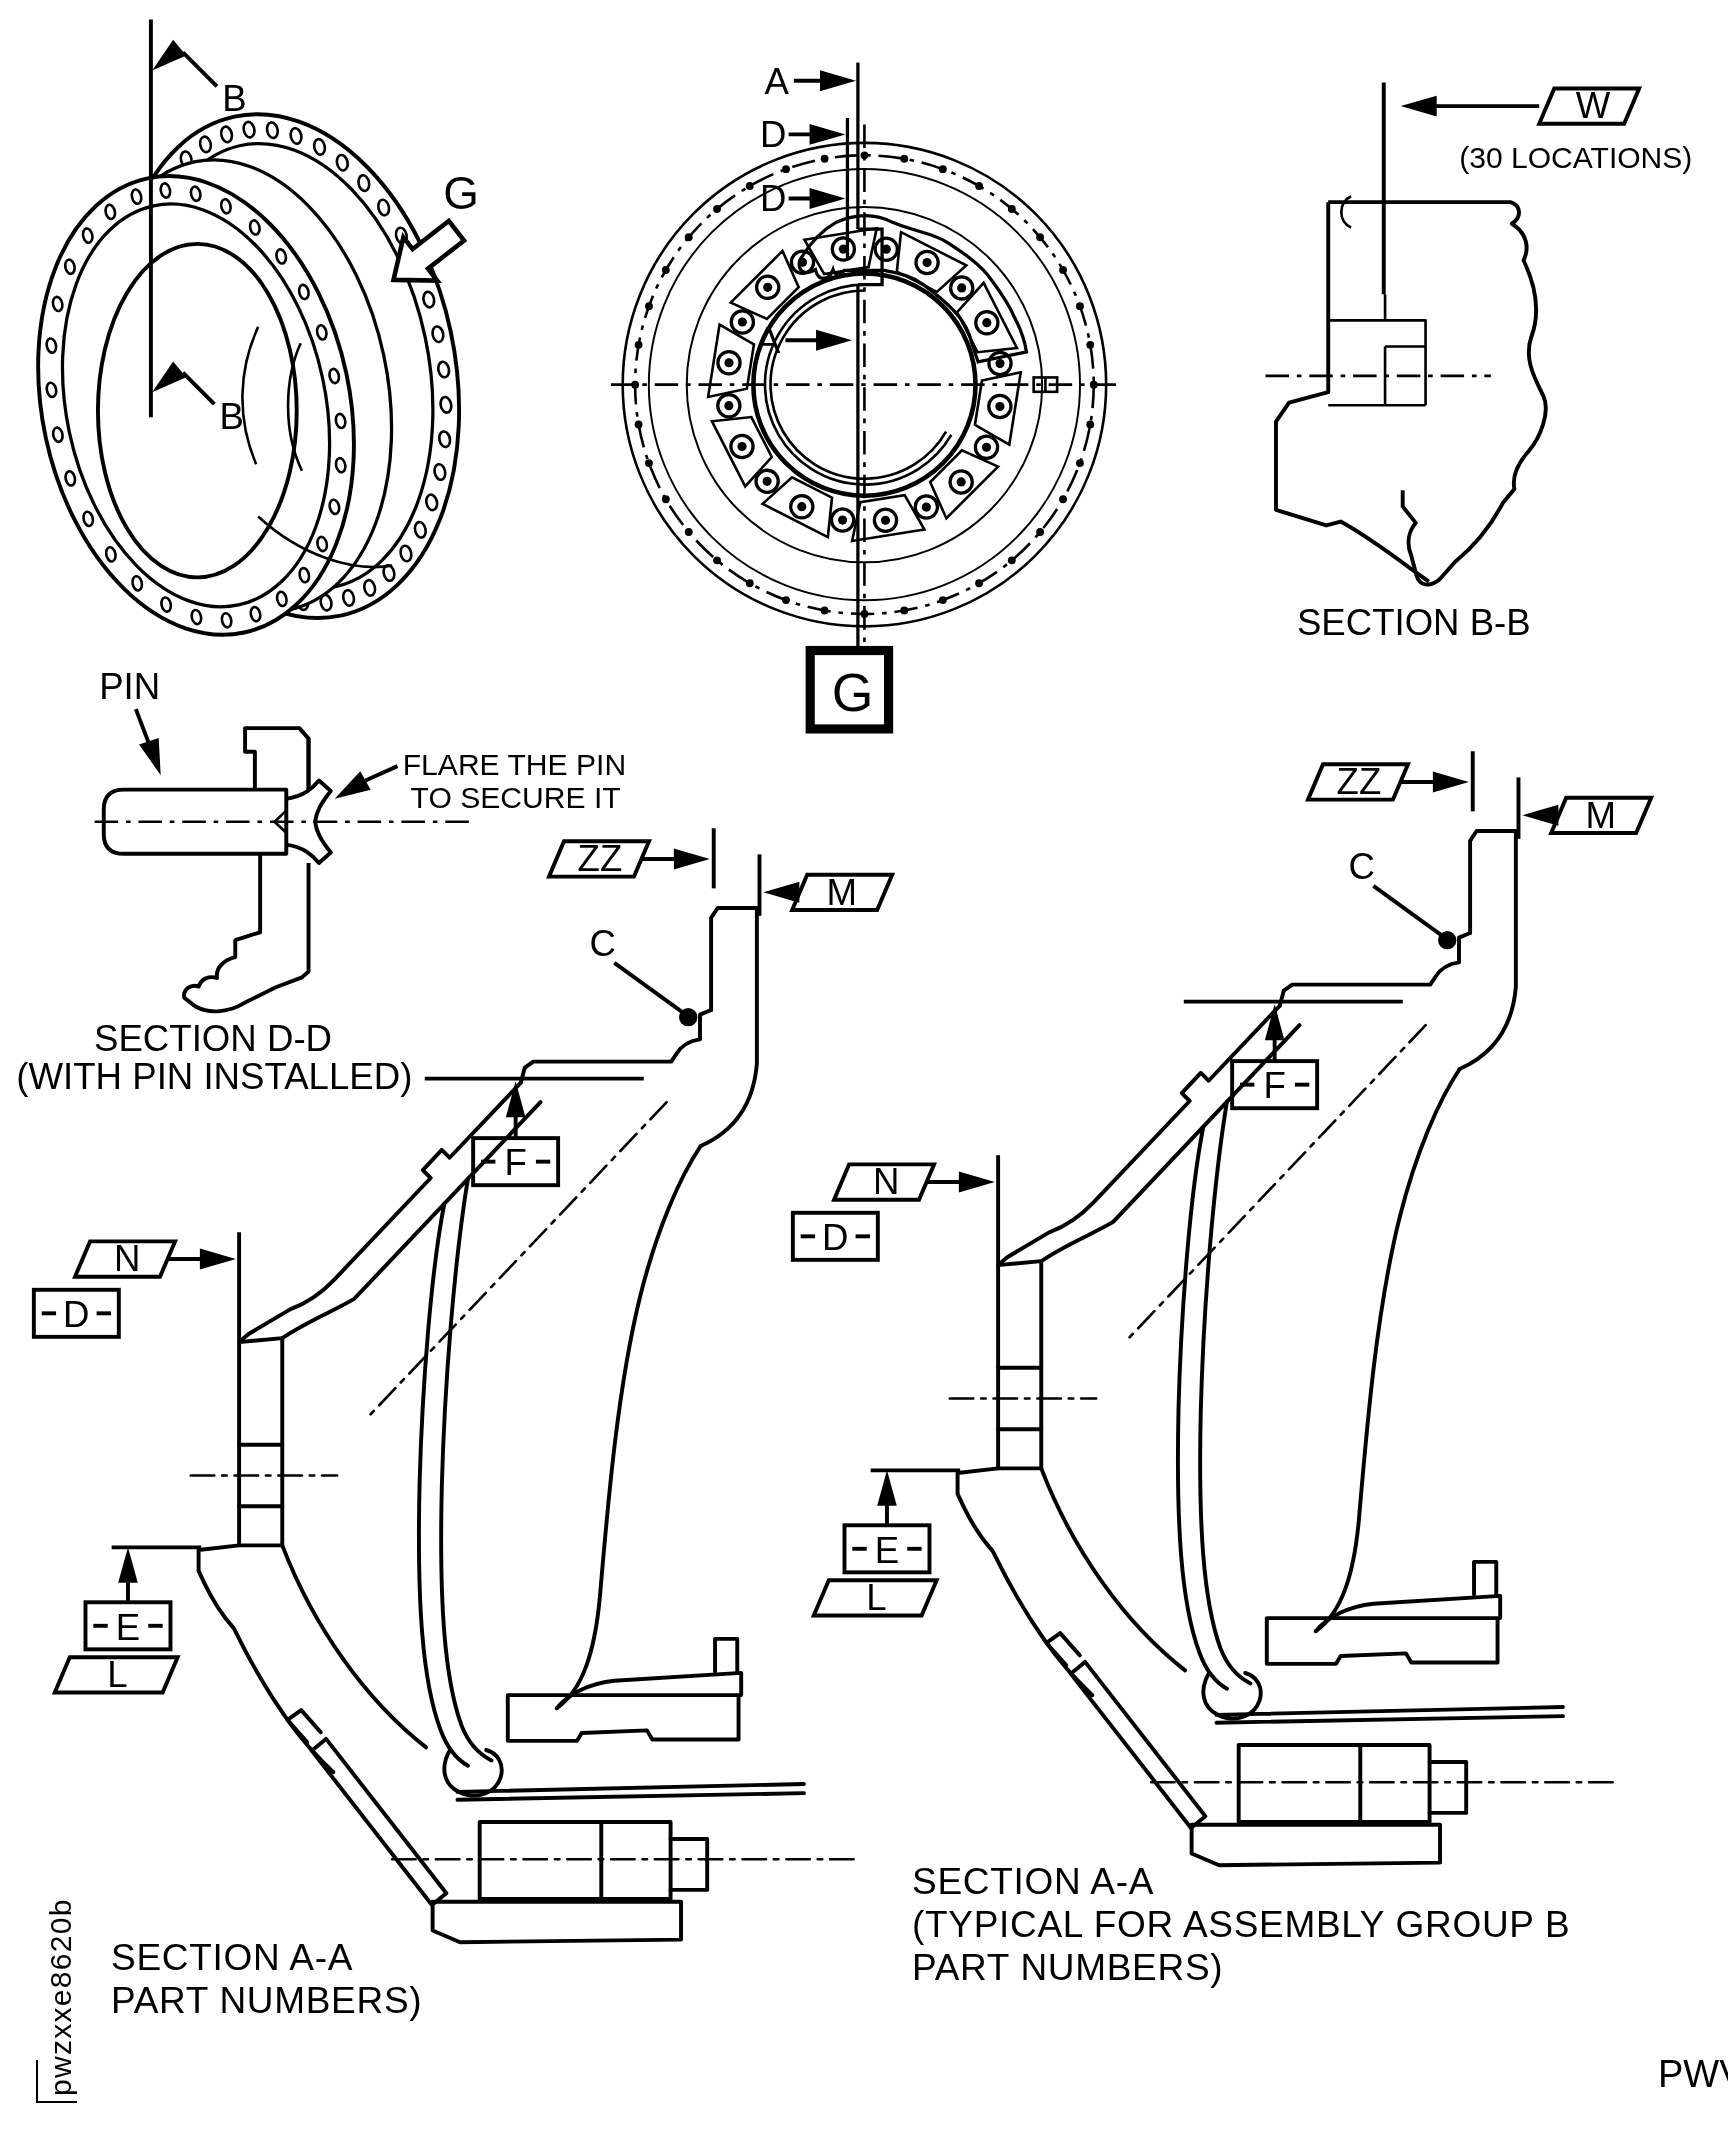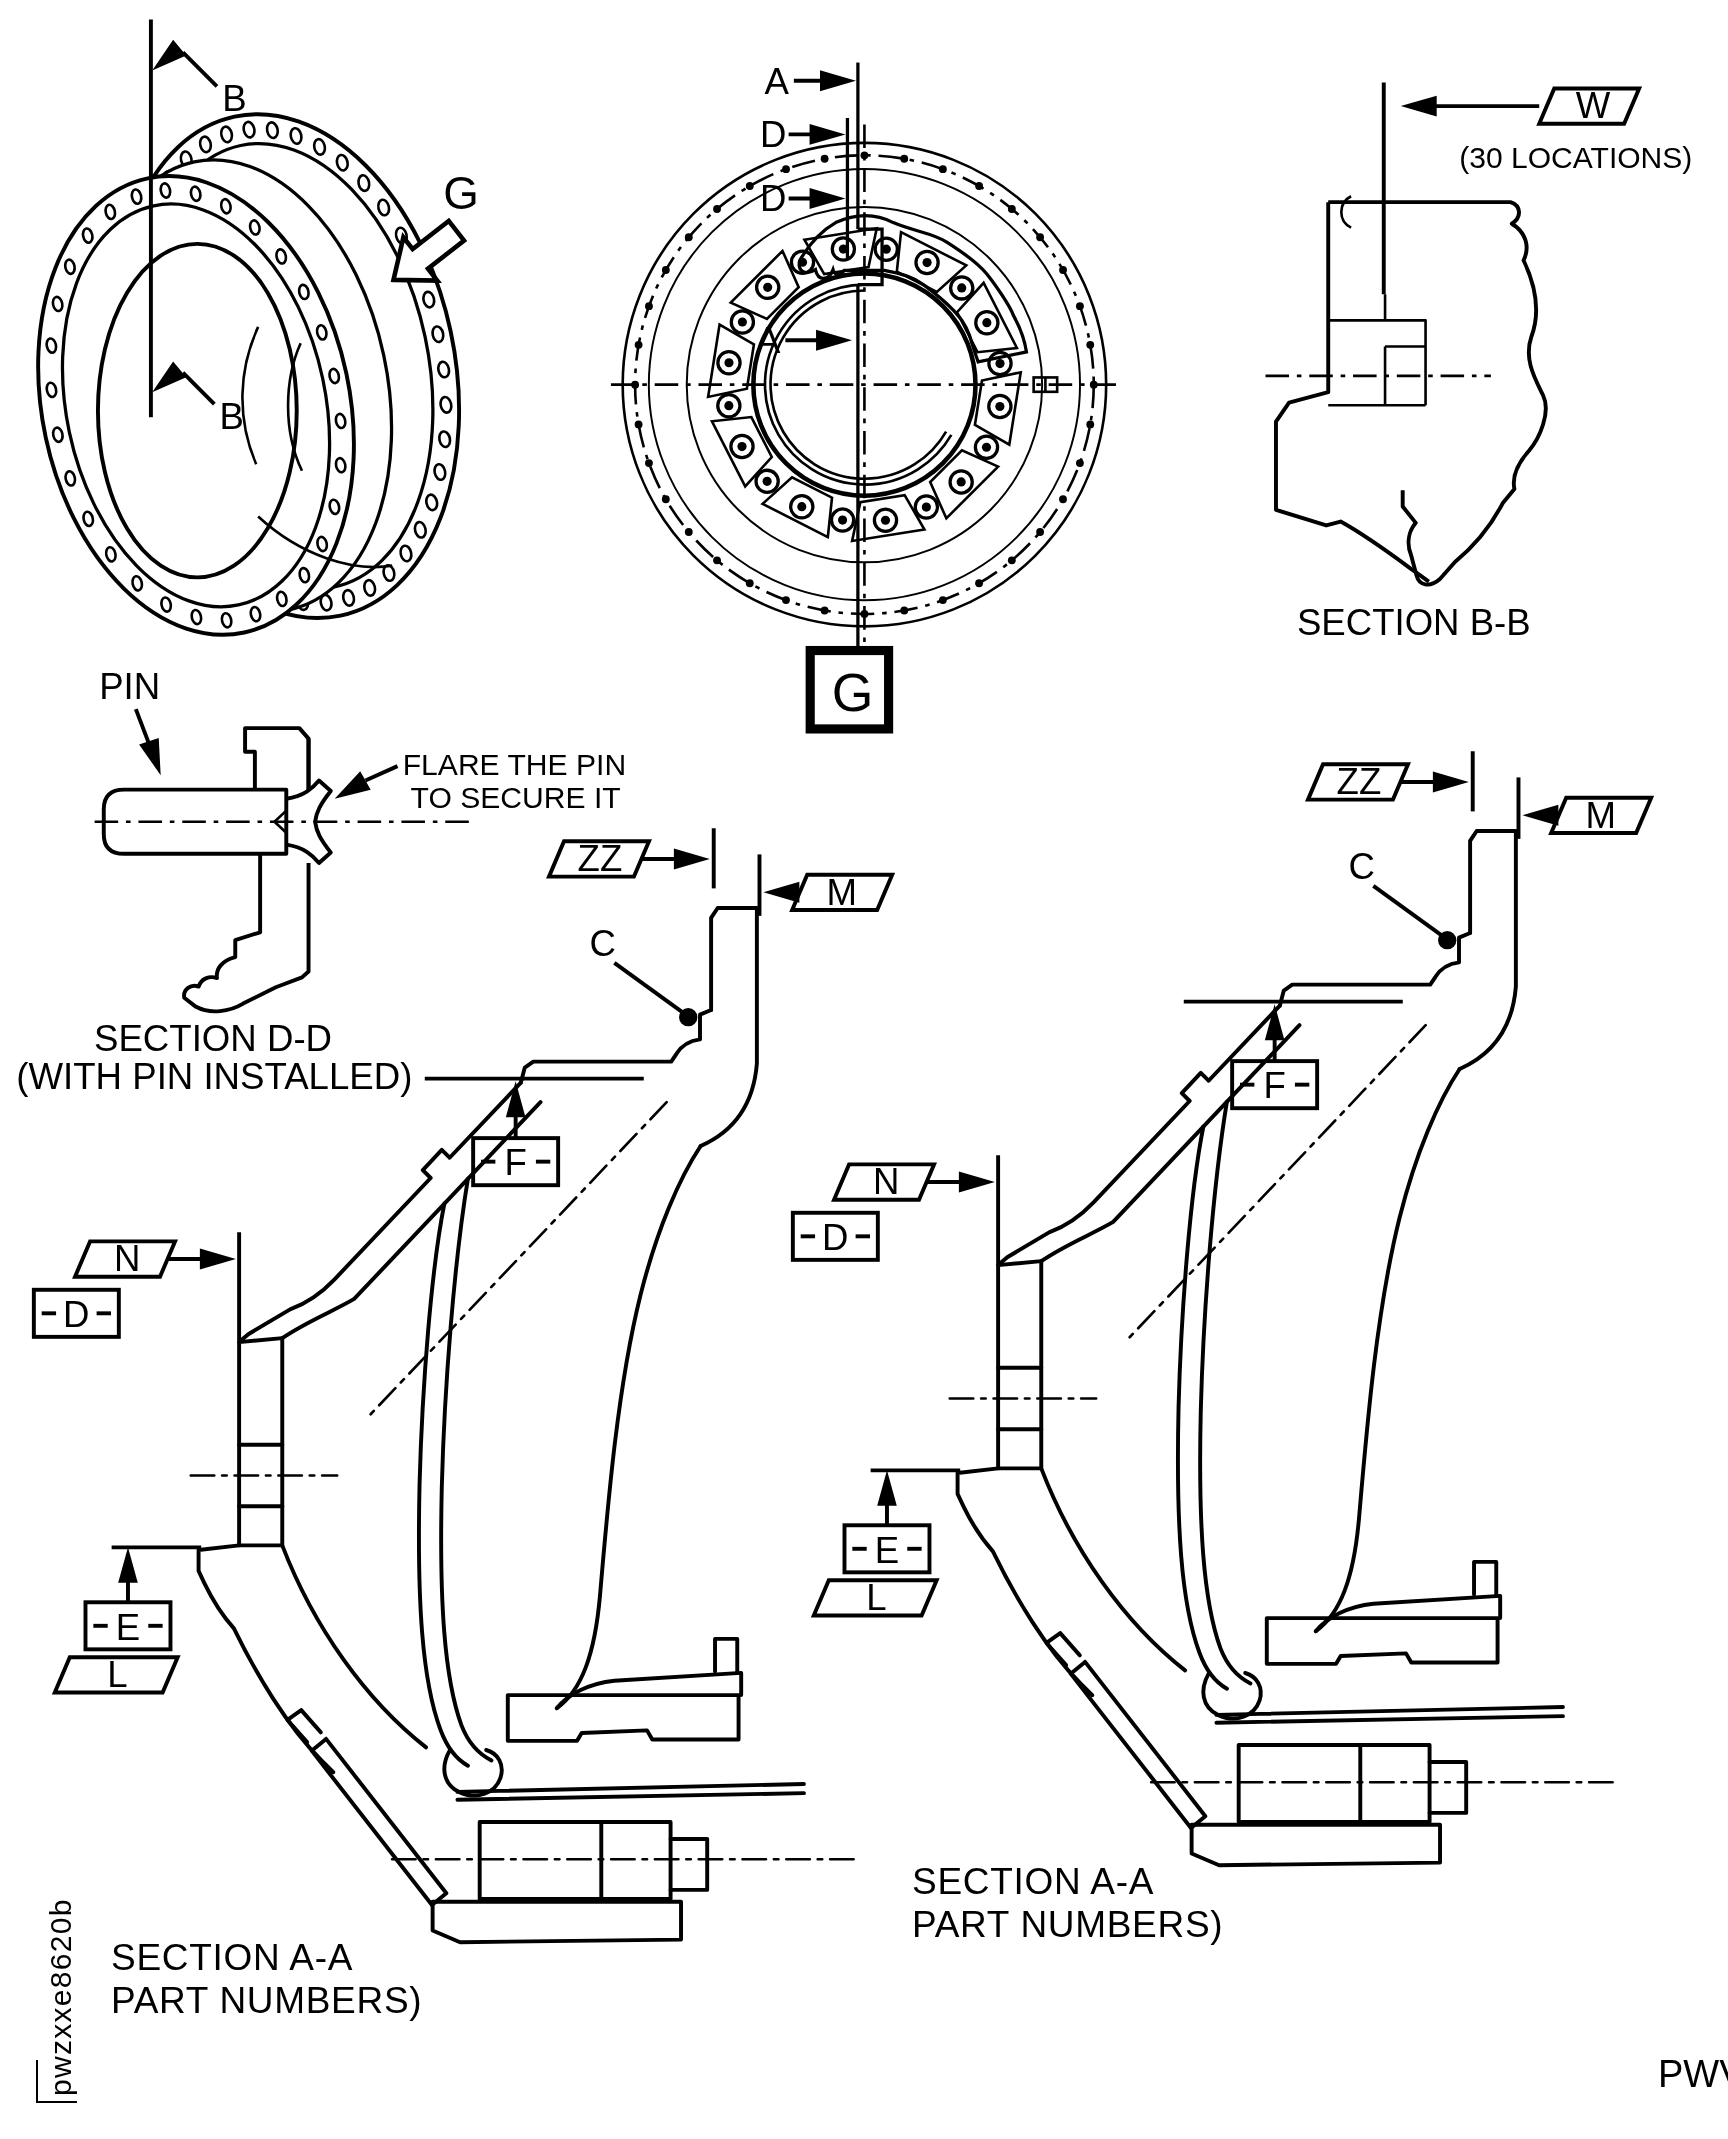--- a/index.html
+++ b/index.html
@@ -428,20 +428,21 @@
     <polygon fill="none" stroke="#000" stroke-width="6" points="44,1348 209,1348 232,1294 67,1294"></polygon>
     <text class="lbl" x="140" y="1340" text-anchor="middle">L</text>
   </svg>
 
   <div class="cap" style="left:111px;top:1937px;width:719px;">
     <div>SECTION A-A</div>
     <div>PART NUMBERS)</div>
   </div>
   <div class="cap" style="left:912px;top:1861px;width:726px;">
     <div>SECTION A-A</div>
+    <div>(TYPICAL FOR ASSEMBLY GROUP B</div>
     <div>PART NUMBERS)</div>
   </div>
 
   <div class="codev">pwzxxe8620b</div>
   <div class="bar" style="left:36px;top:2060px;width:2px;height:43px;"></div>
   <div class="bar" style="left:36px;top:2101px;width:41px;height:2px;"></div>
   <div class="pwv">PWV</div>
 
 </div>
 

